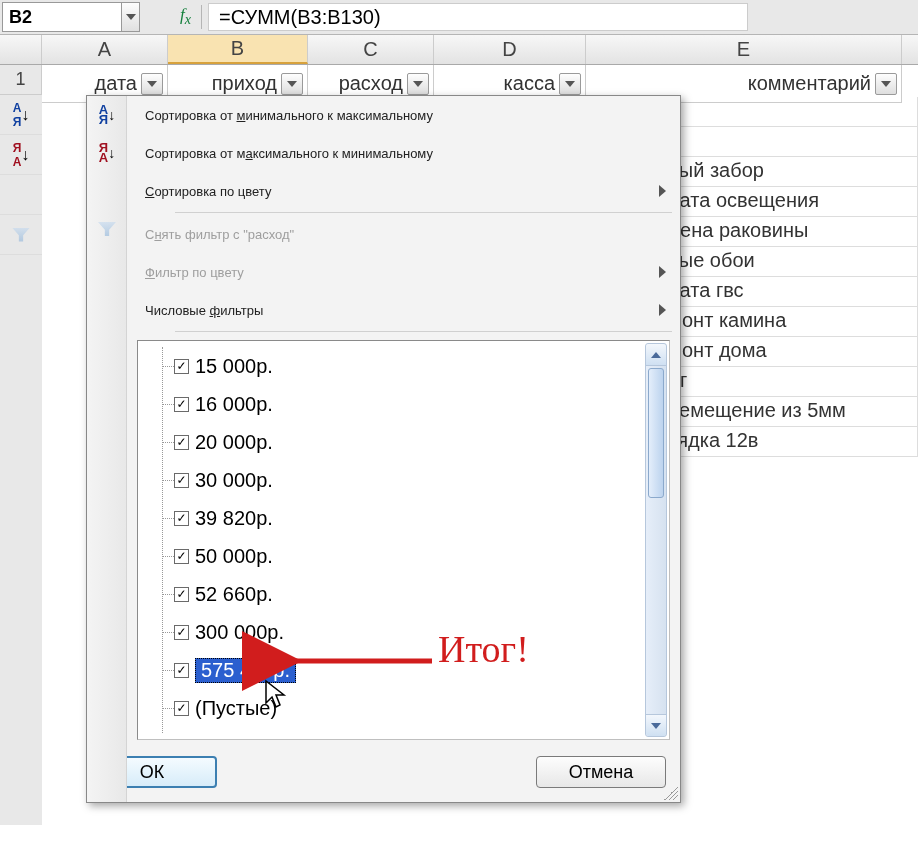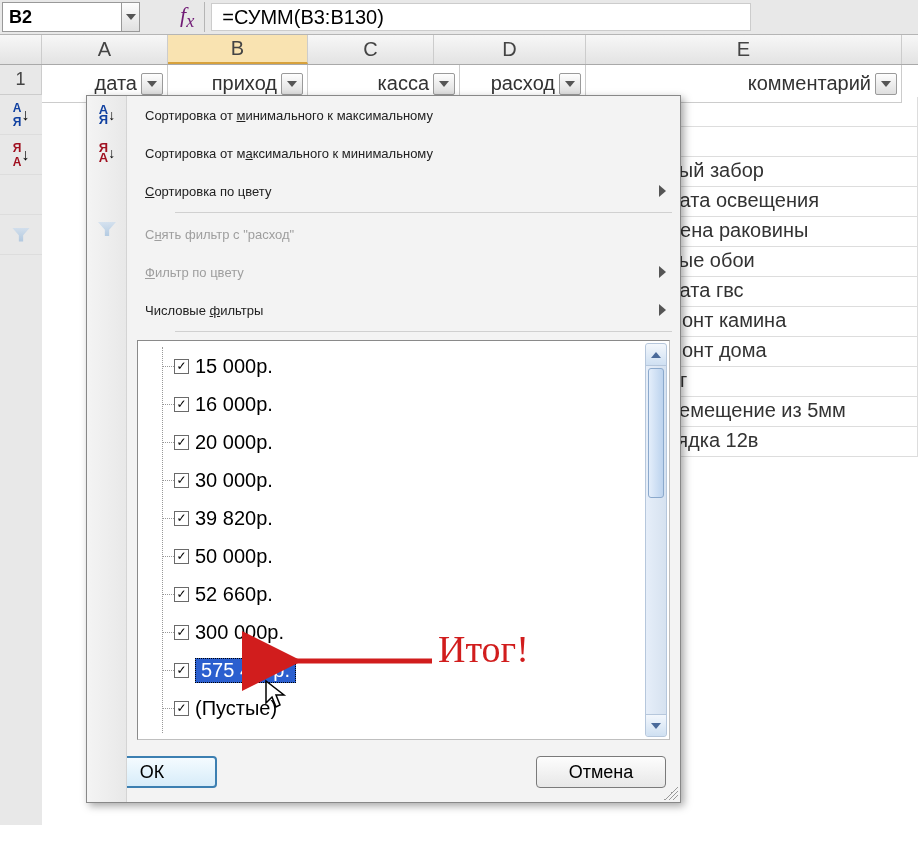--- a/index.html
+++ b/index.html
@@ -54,22 +54,22 @@
 .fx-area {
   display: flex;
   align-items: center;
   height: 30px;
   margin: 2px 0 2px 30px;
   gap: 6px;
 }
 .fx-label {
   font-family: "Times New Roman", serif;
   font-style: italic;
-  font-size: 22px;
-  color: #701a75;
+  font-size: 17px;
+  color: #15803d;
   padding: 0 10px;
   border-right: 1px solid #b5b5b5;
 }
 .formula-input {
   background: #fff;
   height: 28px;
   border: 1px solid #ccc;
   min-width: 540px;
   padding: 2px 10px;
   font-size: 20px;
@@ -438,28 +438,28 @@
         <div class="filter-dd">
             <div class="dd-tri"></div>
           </div>
       </div>
       <div class="th-cell" style="width:140px">
         <span>приход</span>
         <div class="filter-dd">
             <div class="dd-tri"></div>
           </div>
       </div>
+      <div class="th-cell" style="width:126px">
+        <span>расход</span>
+        <div class="filter-dd">
+            <div class="dd-tri"></div>
+          </div>
+      </div>
       <div class="th-cell" style="width:152px">
         <span>касса</span>
-        <div class="filter-dd">
-            <div class="dd-tri"></div>
-          </div>
-      </div>
-      <div class="th-cell" style="width:126px">
-        <span>расход</span>
         <div class="filter-dd">
             <div class="dd-tri"></div>
           </div>
       </div>
       <div class="th-cell" style="width:316px">
         <span>комментарий</span>
         <div class="filter-dd">
             <div class="dd-tri"></div>
           </div>
       </div>

